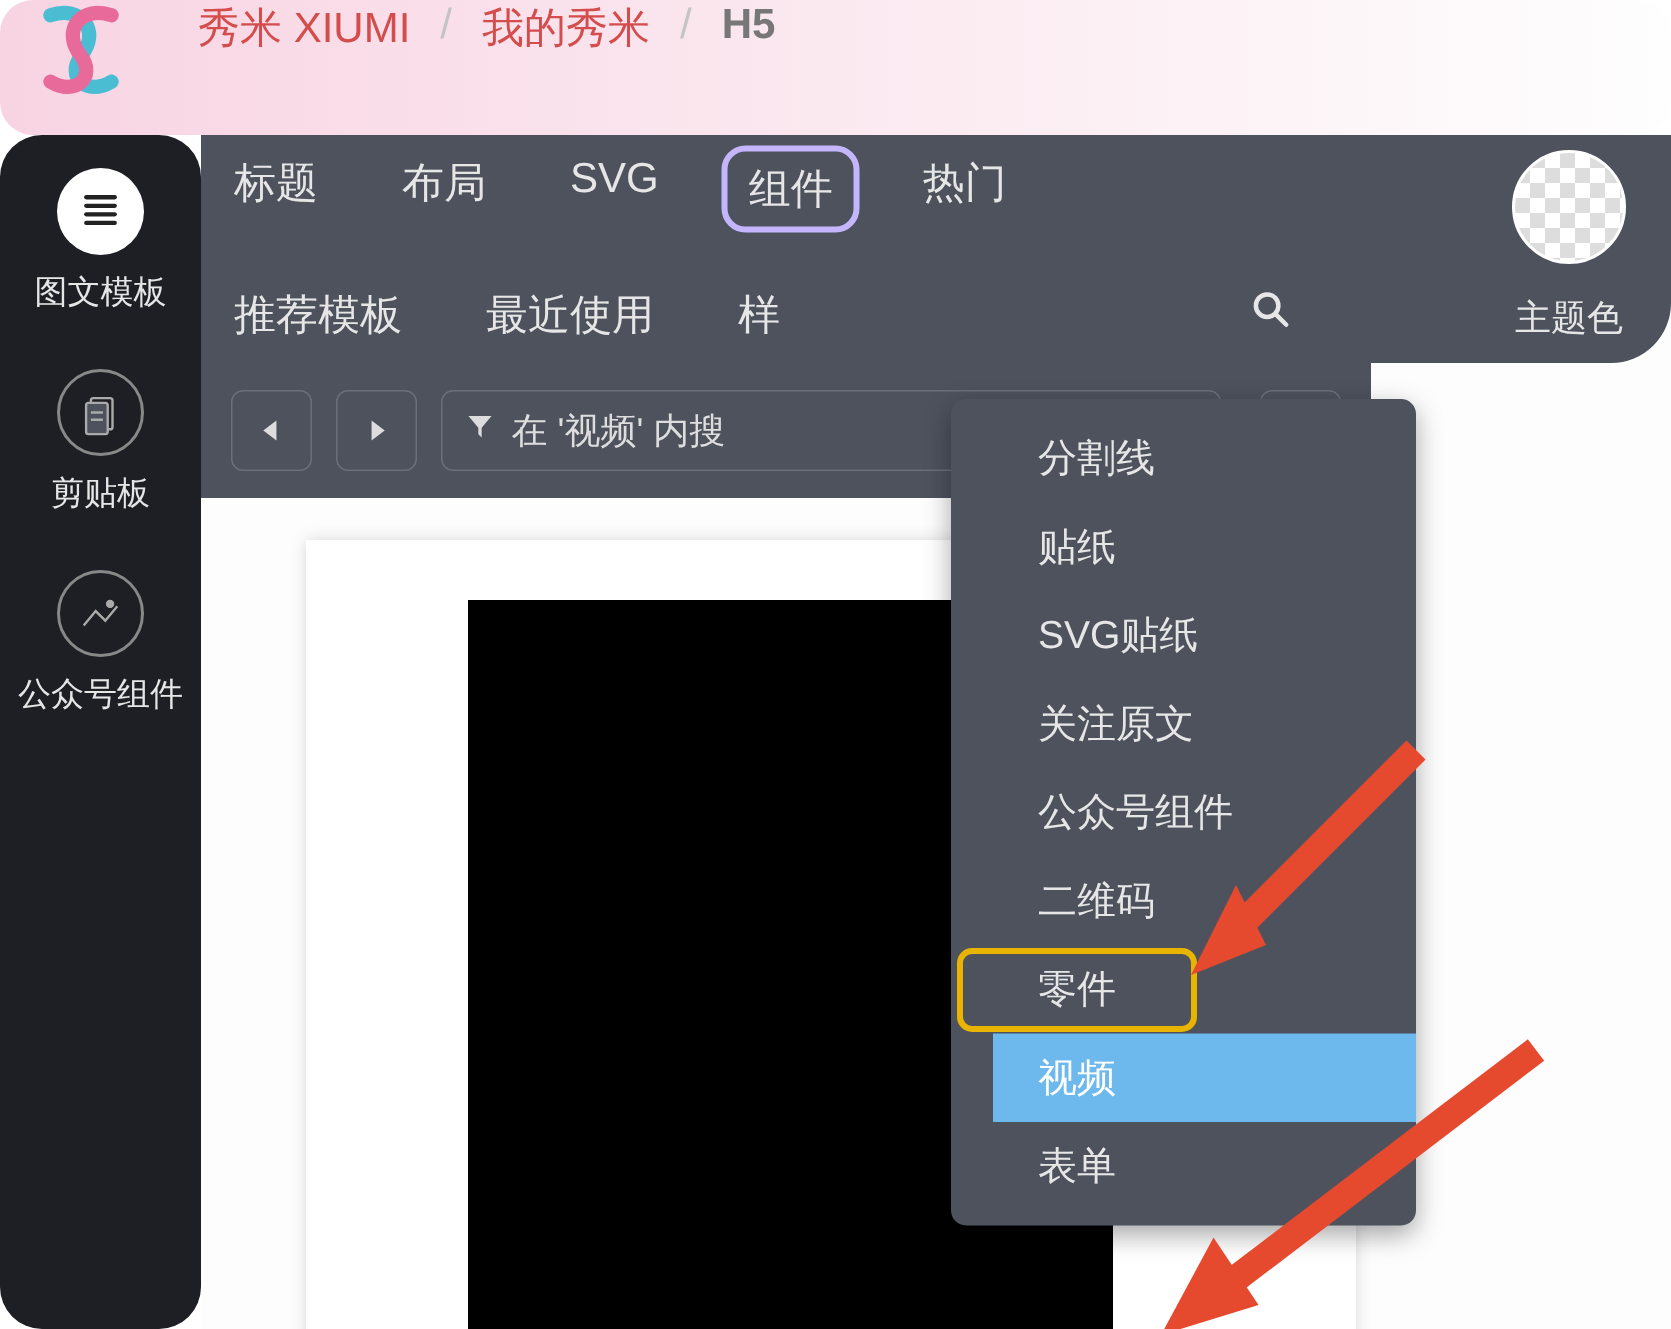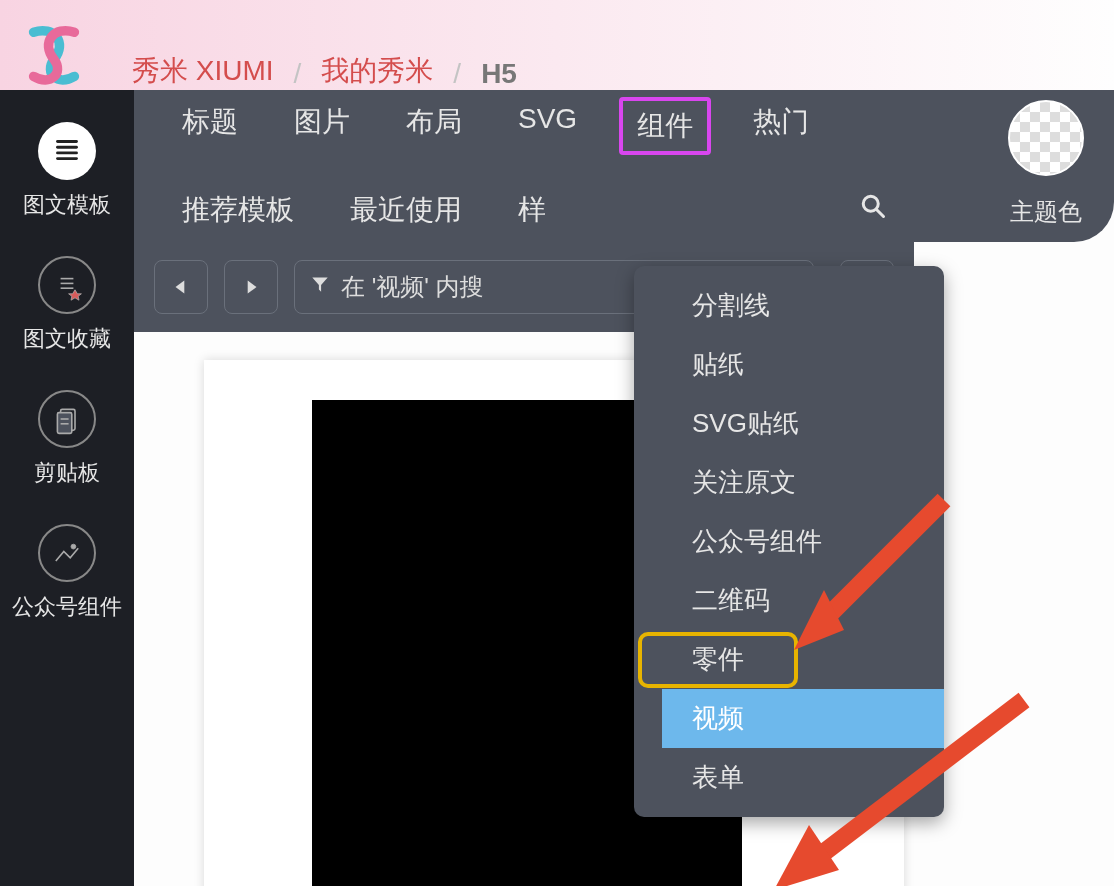--- a/index.html
+++ b/index.html
@@ -8,23 +8,24 @@
     width: 1114px;
     height: 886px;
     overflow: hidden;
     background: #fff;
   }
   
   .topbar {
     height: 90px;
     background: linear-gradient(to right, #f8d4e2, #fefefe);
     display: flex;
-    align-items: flex-end;
+    align-items: flex-start;
     padding-left: 20px;
     font-size: 28px;
+    border-radius: 22px;
   }
   .logo-wrap {
     width: 80px;
     display: flex;
     align-items: center;
   }
   .logo-wrap svg { width: 68px; height: 68px; }
   .crumb { padding: 0 10px; }
   .crumb.brand { color: #d44d4d; margin-left: 22px;}
   .crumb.mine { color: #d44d4d; }
@@ -36,21 +37,22 @@
     position: relative;
     display: flex;
     height: calc(886px - 90px);
   }
   .sidebar {
     width: 134px;
     background: #1d1f25;
     display: flex;
     flex-direction: column;
     align-items: center;
-    padding-top: 24px;
+    padding-top: 14px;
+    border-radius: 28px;
   }
   .side-item {
     width: 100%;
     display: flex;
     flex-direction: column;
     align-items: center;
     padding: 18px 0;
     color: #e6e6e6;
     font-size: 22px;
     cursor: pointer;
@@ -71,38 +73,38 @@
     flex: 1;
     background: #fdfdfd;
     position: relative;
   }
 
   
   .tabrow {
     position: absolute;
     left: 0; right: 0; top: 0;
     background: #4d525d;
-    padding-left: 34px;
+    padding-left: 8px;
     display: flex;
     flex-wrap: wrap;
     row-gap: 15px;
     column-gap: 28px;
     height: 152px;
     border-bottom-right-radius: 40px;
     align-content: center;
     padding-right: 140px;
   }
   .tab {
     color: #e6e6e6;
     font-size: 28px;
     padding: 6px 14px;
     border-radius: 6px;
     cursor: pointer;
   }
-  .tab.hl { border: 4px solid #d946ef; border-radius: 4px; }
+  .tab.hl { border: 4px solid #c4b5fd; border-radius: 16px; }
   .tab-search-icon {
     font-size: 30px;
     color: #e6e6e6;
     padding: 6px 10px;
   }
 
   
   .theme-block {
     position: absolute;
     right: 30px; top: 10px;
@@ -249,33 +251,20 @@
               <line x1="10" y1="22" x2="30" y2="22"></line>
               <line x1="10" y1="28" x2="30" y2="28"></line>
             </g>
           </svg>
       </div>
       <span>图文模板</span>
     </div>
     <div class="side-item">
       <div class="side-icon" style="border:2px solid #888;">
         <svg width="32" height="32" viewBox="0 0 40 40">
-            <g stroke="#aaa" stroke-width="2" fill="none">
-              <line x1="12" y1="12" x2="28" y2="12"></line>
-              <line x1="12" y1="18" x2="28" y2="18"></line>
-              <line x1="12" y1="24" x2="28" y2="24"></line>
-            </g>
-            <polygon points="30,26 33,31 38,31 34,34 35,39 30,36 25,39 26,34 22,31 27,31" fill="#d85b5b"></polygon>
-          </svg>
-      </div>
-      <span>图文收藏</span>
-    </div>
-    <div class="side-item">
-      <div class="side-icon" style="border:2px solid #888;">
-        <svg width="32" height="32" viewBox="0 0 40 40">
             <rect x="12" y="8" width="18" height="26" rx="2" fill="none" stroke="#aaa" stroke-width="2"></rect>
             <rect x="8" y="12" width="18" height="26" rx="2" fill="#4d525d" stroke="#aaa" stroke-width="2"></rect>
             <line x1="12" y1="20" x2="22" y2="20" stroke="#aaa" stroke-width="2"></line>
             <line x1="12" y1="26" x2="22" y2="26" stroke="#aaa" stroke-width="2"></line>
           </svg>
       </div>
       <span>剪贴板</span>
     </div>
     <div class="side-item">
       <div class="side-icon" style="border:2px solid #888;">
@@ -285,21 +274,20 @@
           </svg>
       </div>
       <span>公众号组件</span>
     </div>
   </div>
 
   <div class="panel">
 
     <div class="tabrow">
       <span class="tab">标题</span>
-      <span class="tab">图片</span>
       <span class="tab">布局</span>
       <span class="tab">SVG</span>
       <span class="tab hl">组件</span>
       <span class="tab">热门</span>
       <span style="flex-basis:100%;height:0;"></span>
       <span class="tab">推荐模板</span>
       <span class="tab">最近使用</span>
       <span class="tab">样</span>
       <span class="tab-search-icon" style="margin-left:260px;">
         <svg width="30" height="30" viewBox="0 0 40 40">

